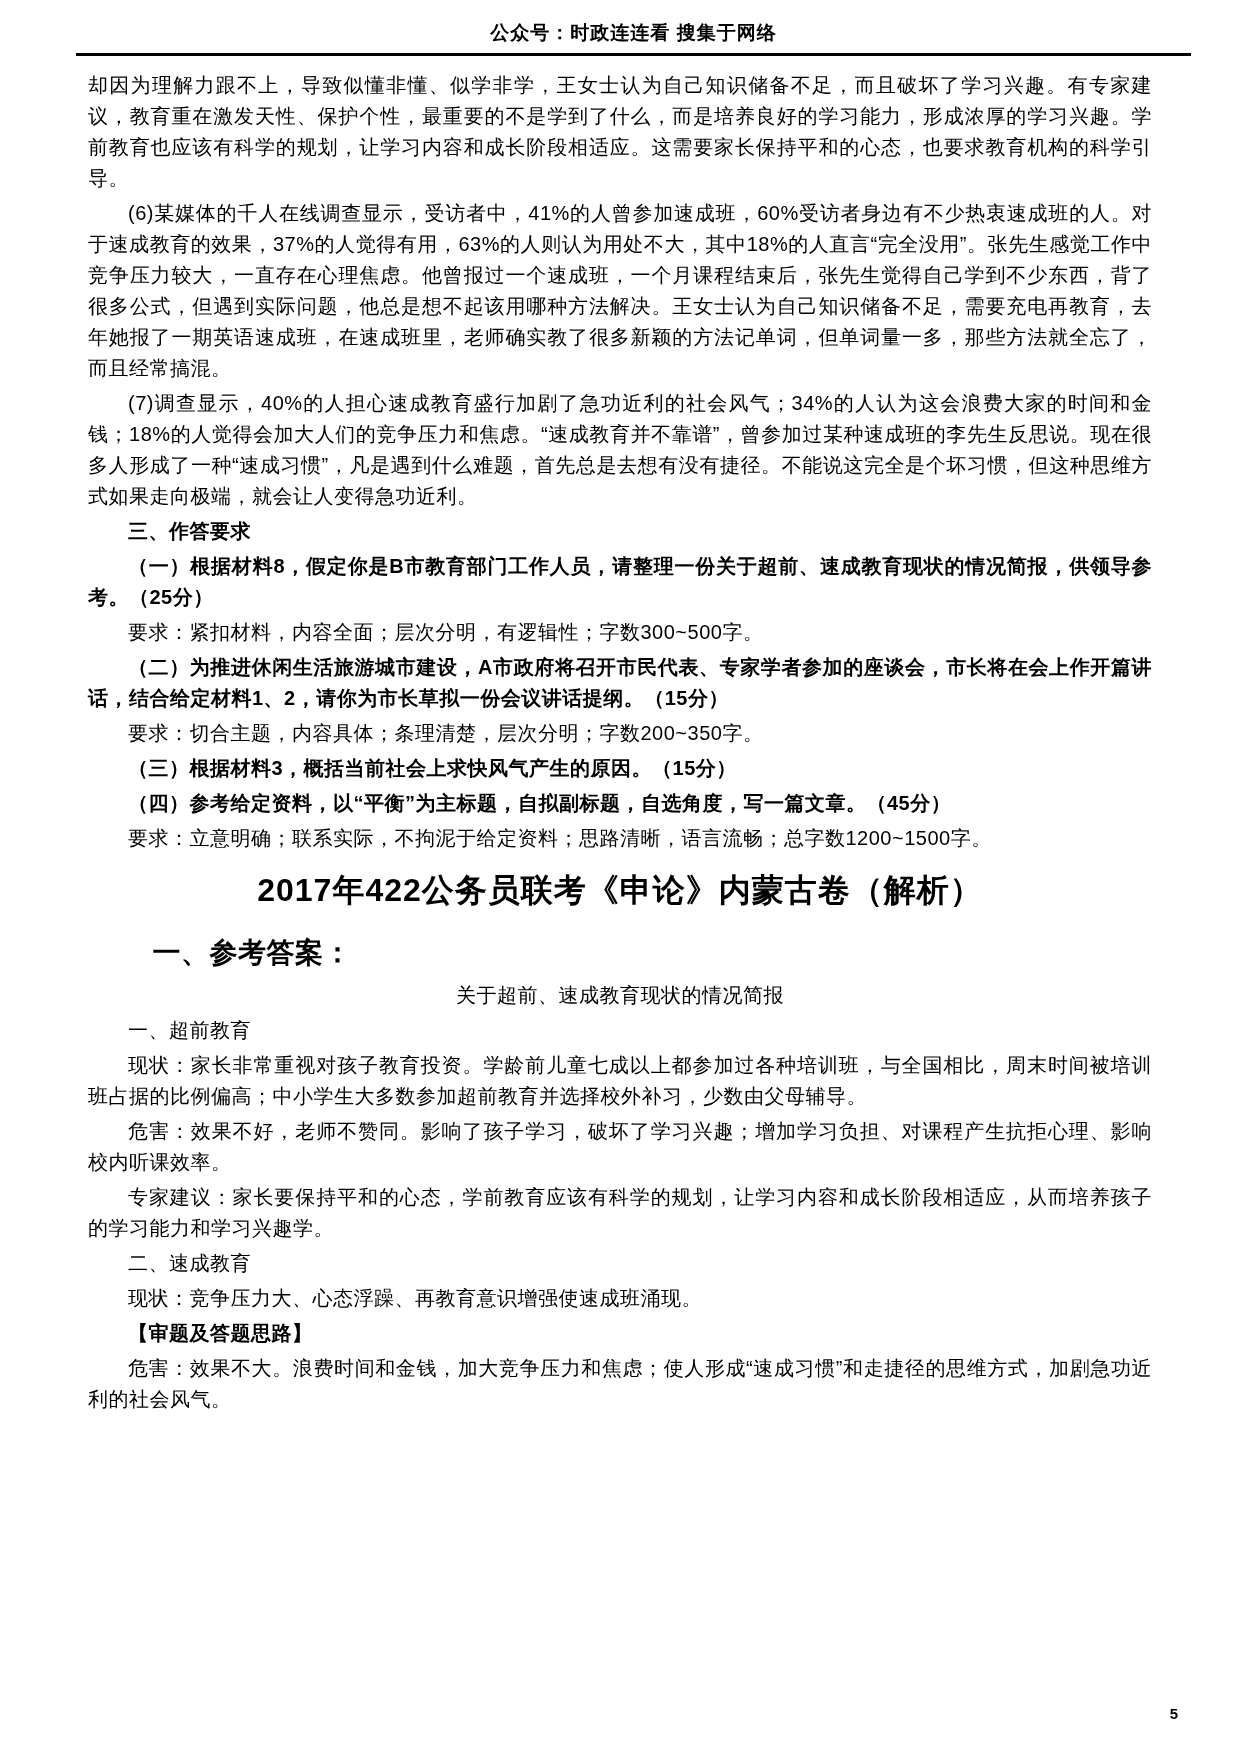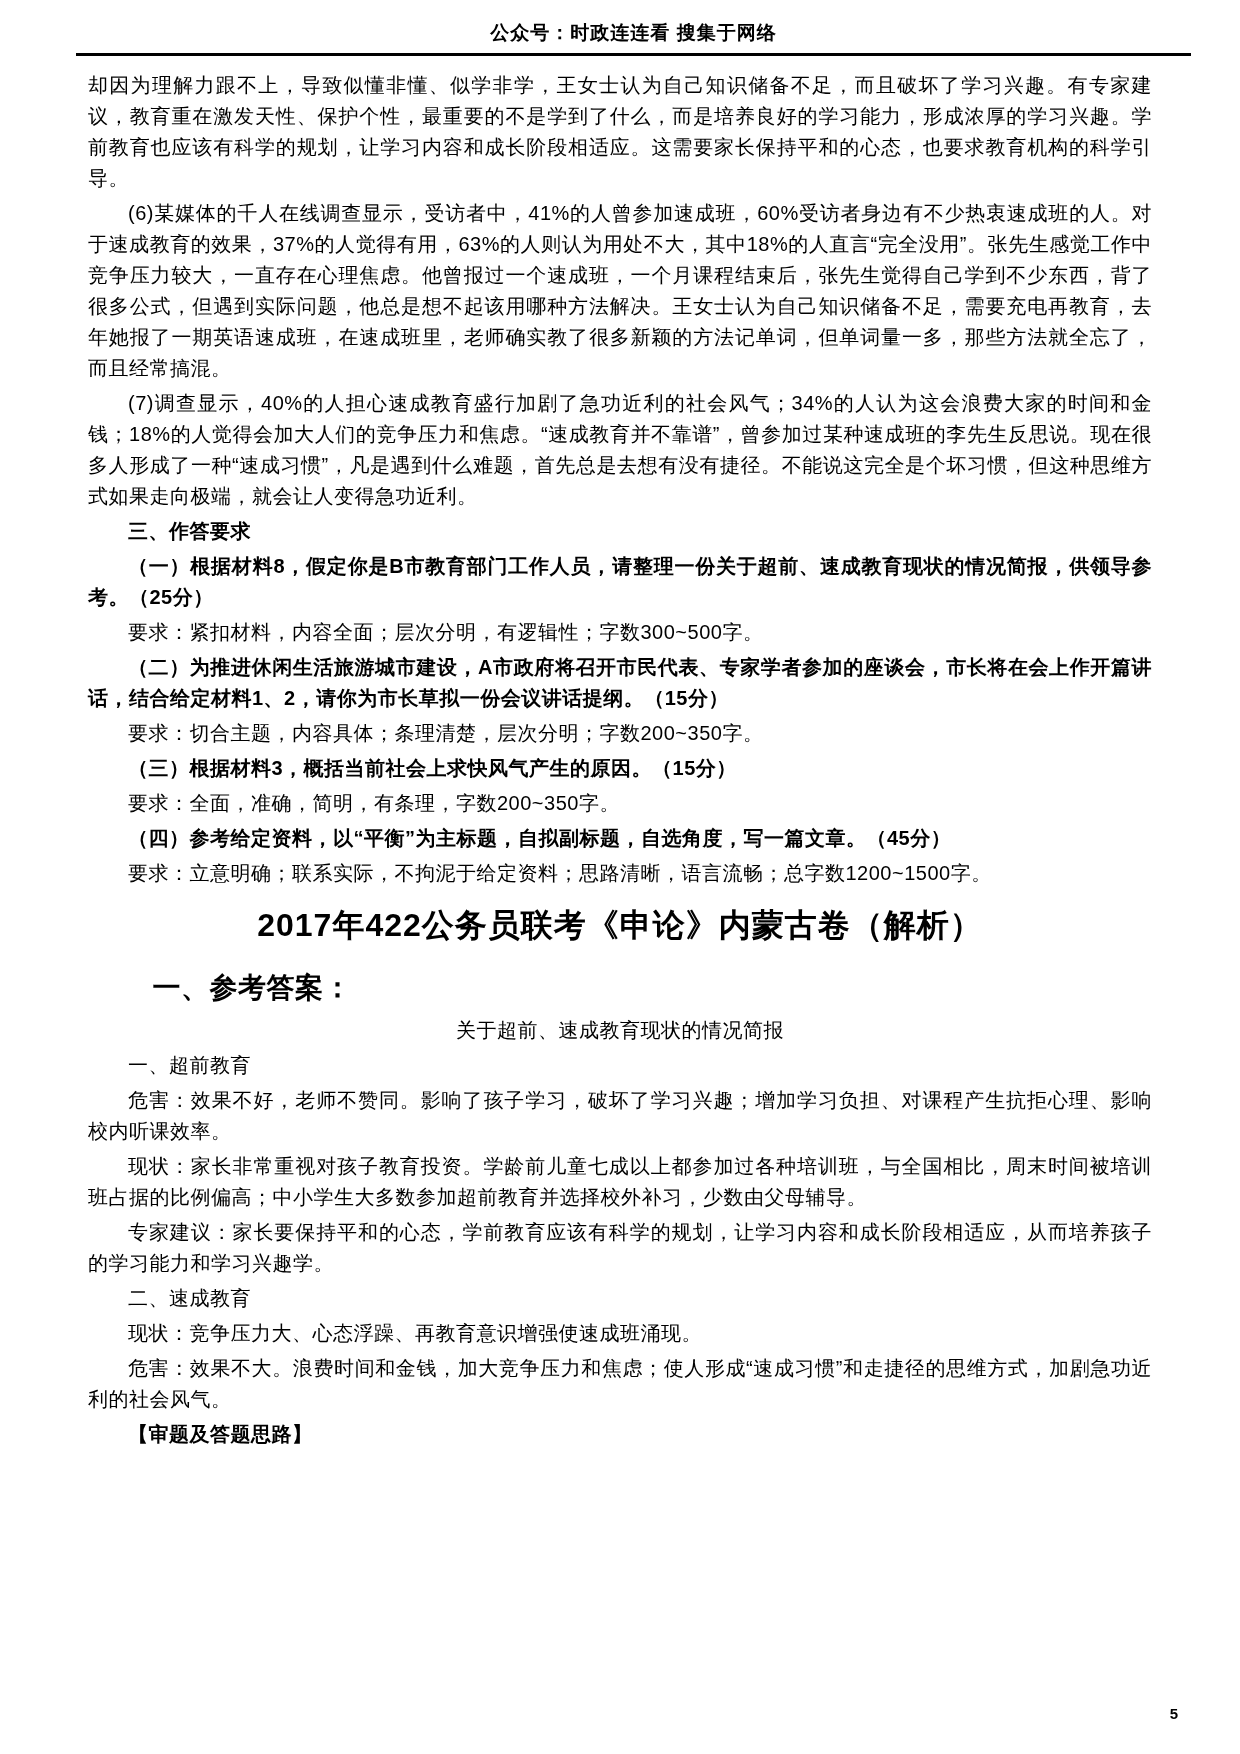--- a/index.html
+++ b/index.html
@@ -81,39 +81,38 @@
 
     <p class="para bold">三、作答要求</p>
 
     <p class="para bold">（一）根据材料8，假定你是B市教育部门工作人员，请整理一份关于超前、速成教育现状的情况简报，供领导参考。（25分）</p>
     <p class="para">要求：紧扣材料，内容全面；层次分明，有逻辑性；字数300~500字。</p>
 
     <p class="para bold">（二）为推进休闲生活旅游城市建设，A市政府将召开市民代表、专家学者参加的座谈会，市长将在会上作开篇讲话，结合给定材料1、2，请你为市长草拟一份会议讲话提纲。（15分）</p>
     <p class="para">要求：切合主题，内容具体；条理清楚，层次分明；字数200~350字。</p>
 
     <p class="para bold">（三）根据材料3，概括当前社会上求快风气产生的原因。（15分）</p>
-    <p class="para">要求：全面，准确，简明，有条理，字数200~350字。</p>
 
     <p class="para bold">（四）参考给定资料，以“平衡”为主标题，自拟副标题，自选角度，写一篇文章。（45分）</p>
     <p class="para">要求：立意明确；联系实际，不拘泥于给定资料；思路清晰，语言流畅；总字数1200~1500字。</p>
 
     <h1 class="doc-title">2017年422公务员联考《申论》内蒙古卷（解析）</h1>
 
     <h2 class="answer-heading">一、参考答案：</h2>
 
     <p class="para centered">关于超前、速成教育现状的情况简报</p>
 
     <p class="para">一、超前教育</p>
+    <p class="para">现状：家长非常重视对孩子教育投资。学龄前儿童七成以上都参加过各种培训班，与全国相比，周末时间被培训班占据的比例偏高；中小学生大多数参加超前教育并选择校外补习，少数由父母辅导。</p>
     <p class="para">危害：效果不好，老师不赞同。影响了孩子学习，破坏了学习兴趣；增加学习负担、对课程产生抗拒心理、影响校内听课效率。</p>
-    <p class="para">现状：家长非常重视对孩子教育投资。学龄前儿童七成以上都参加过各种培训班，与全国相比，周末时间被培训班占据的比例偏高；中小学生大多数参加超前教育并选择校外补习，少数由父母辅导。</p>
     <p class="para">专家建议：家长要保持平和的心态，学前教育应该有科学的规划，让学习内容和成长阶段相适应，从而培养孩子的学习能力和学习兴趣学。</p>
 
     <p class="para">二、速成教育</p>
     <p class="para">现状：竞争压力大、心态浮躁、再教育意识增强使速成班涌现。</p>
+    <p class="para bold">【审题及答题思路】</p>
+
     <p class="para">危害：效果不大。浪费时间和金钱，加大竞争压力和焦虑；使人形成“速成习惯”和走捷径的思维方式，加剧急功近利的社会风气。</p>
-
-    <p class="para bold">【审题及答题思路】</p>
 
   </main>
 
   <div class="page-number">5</div>
 
 </div>
 
 </body></html>

